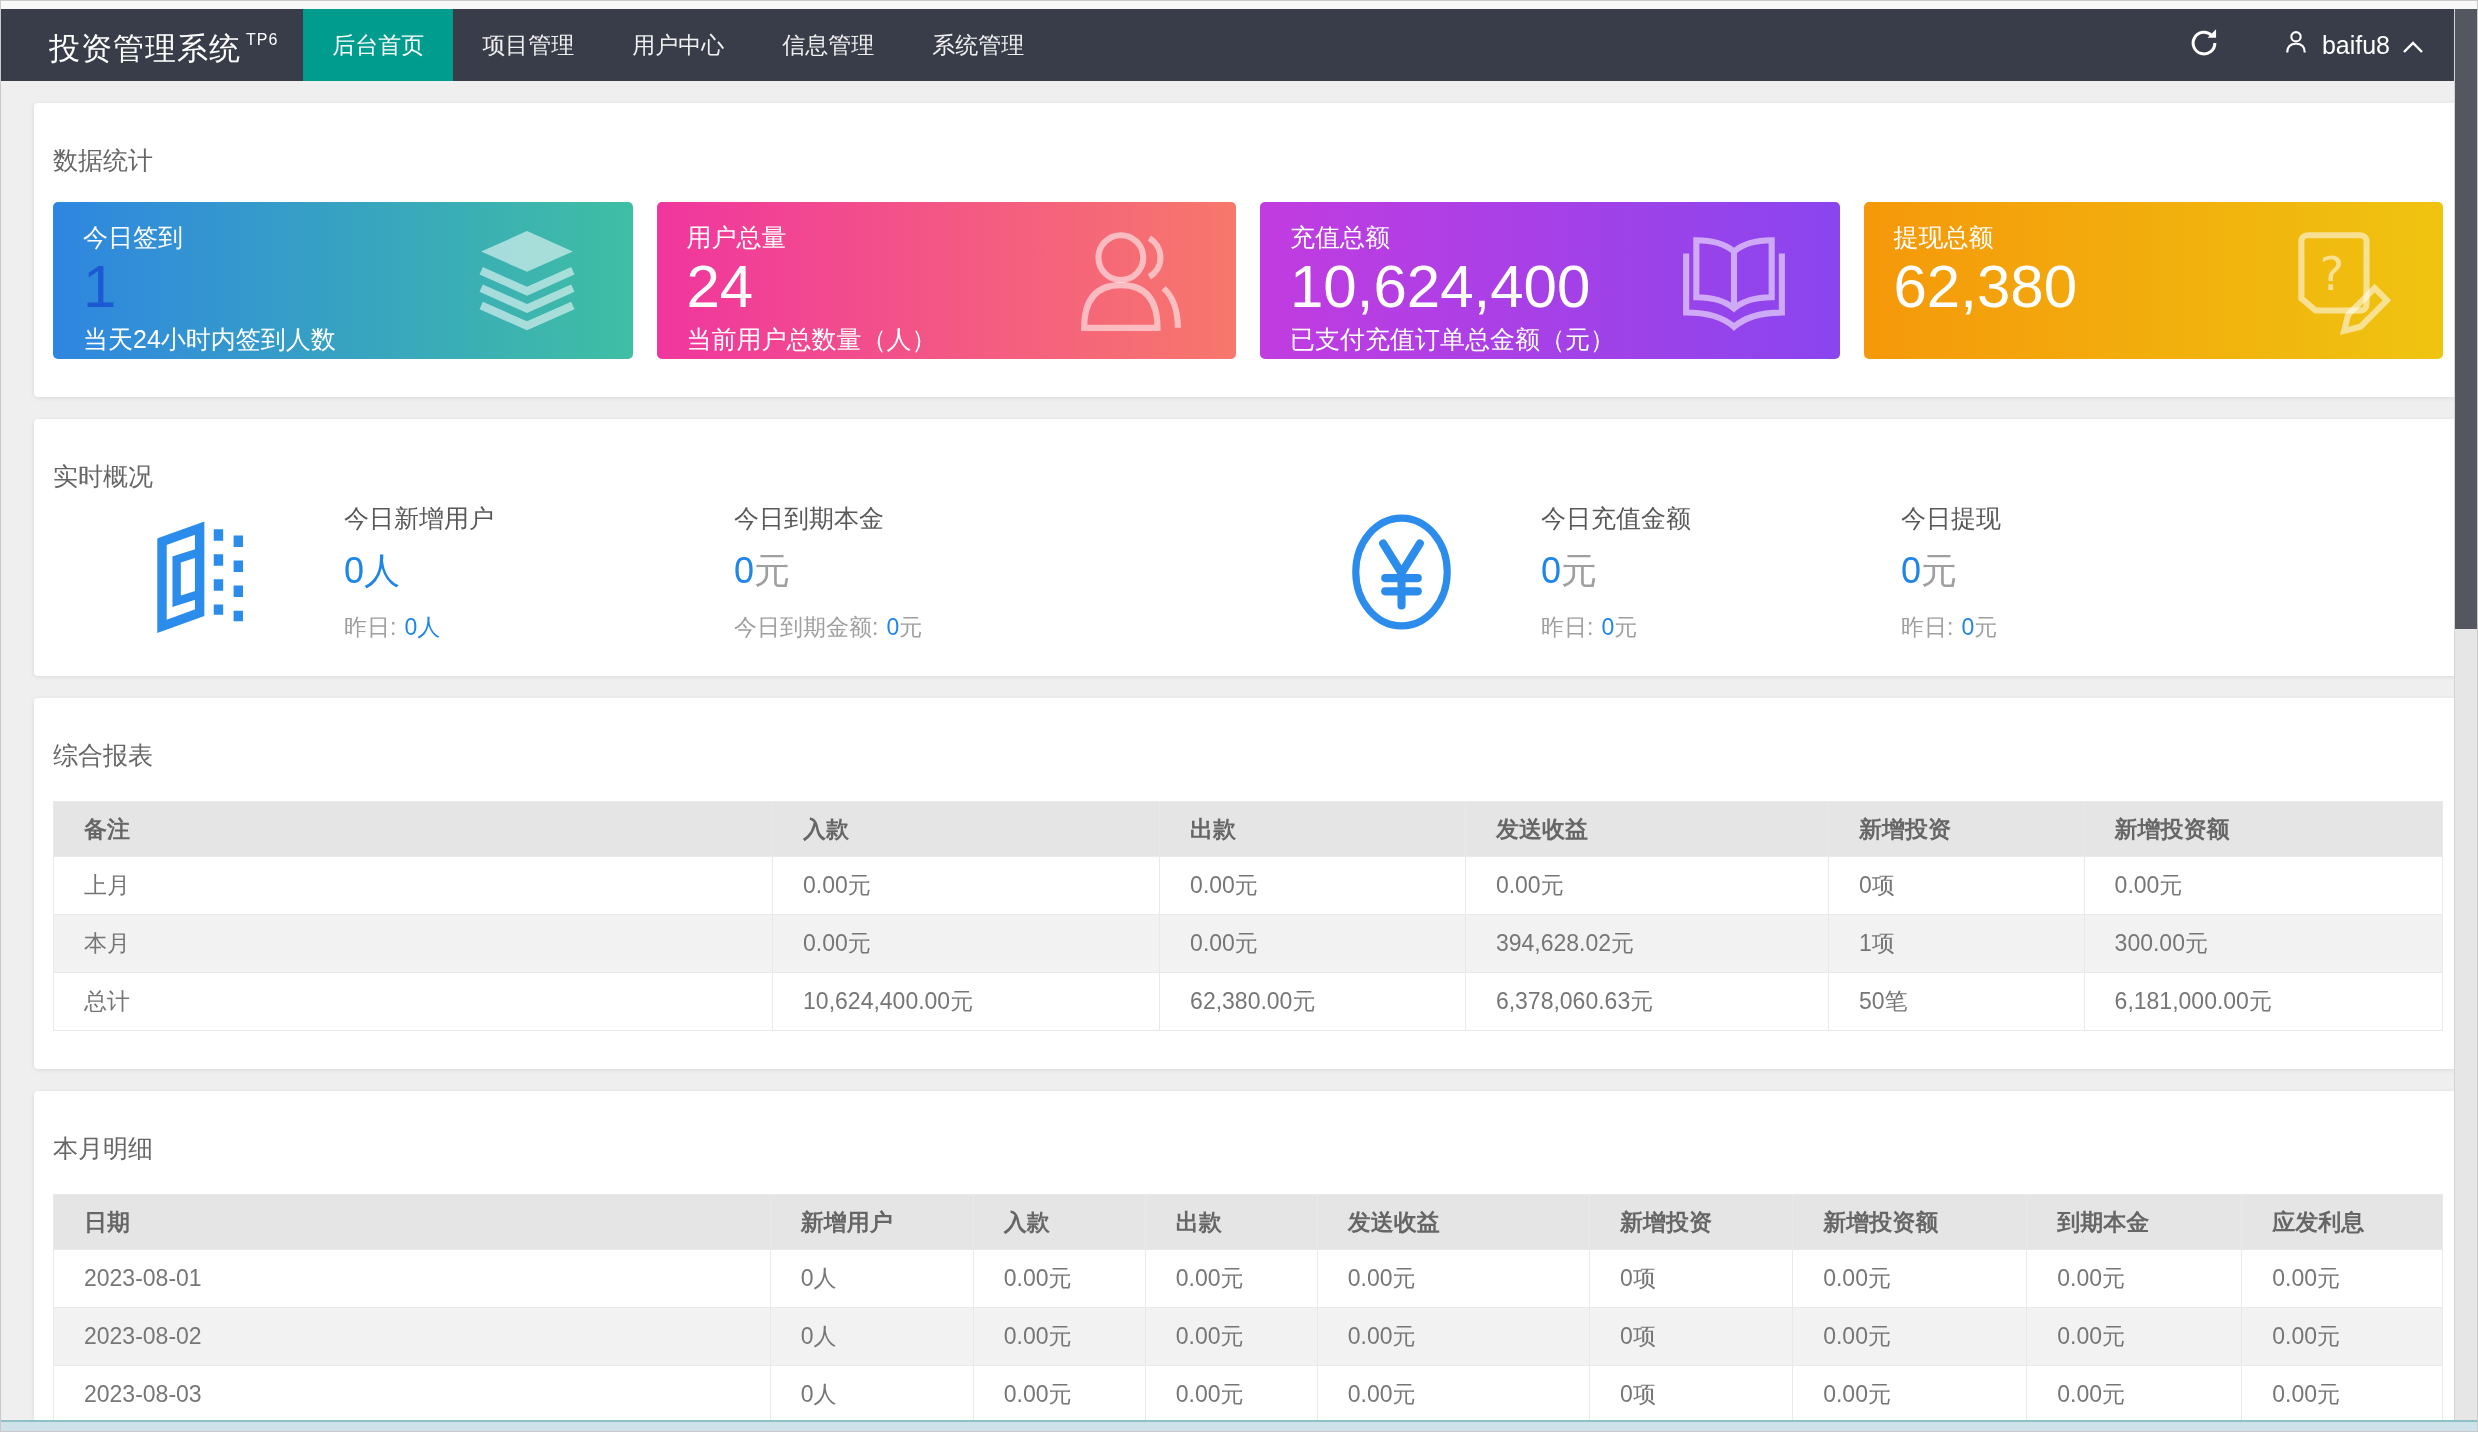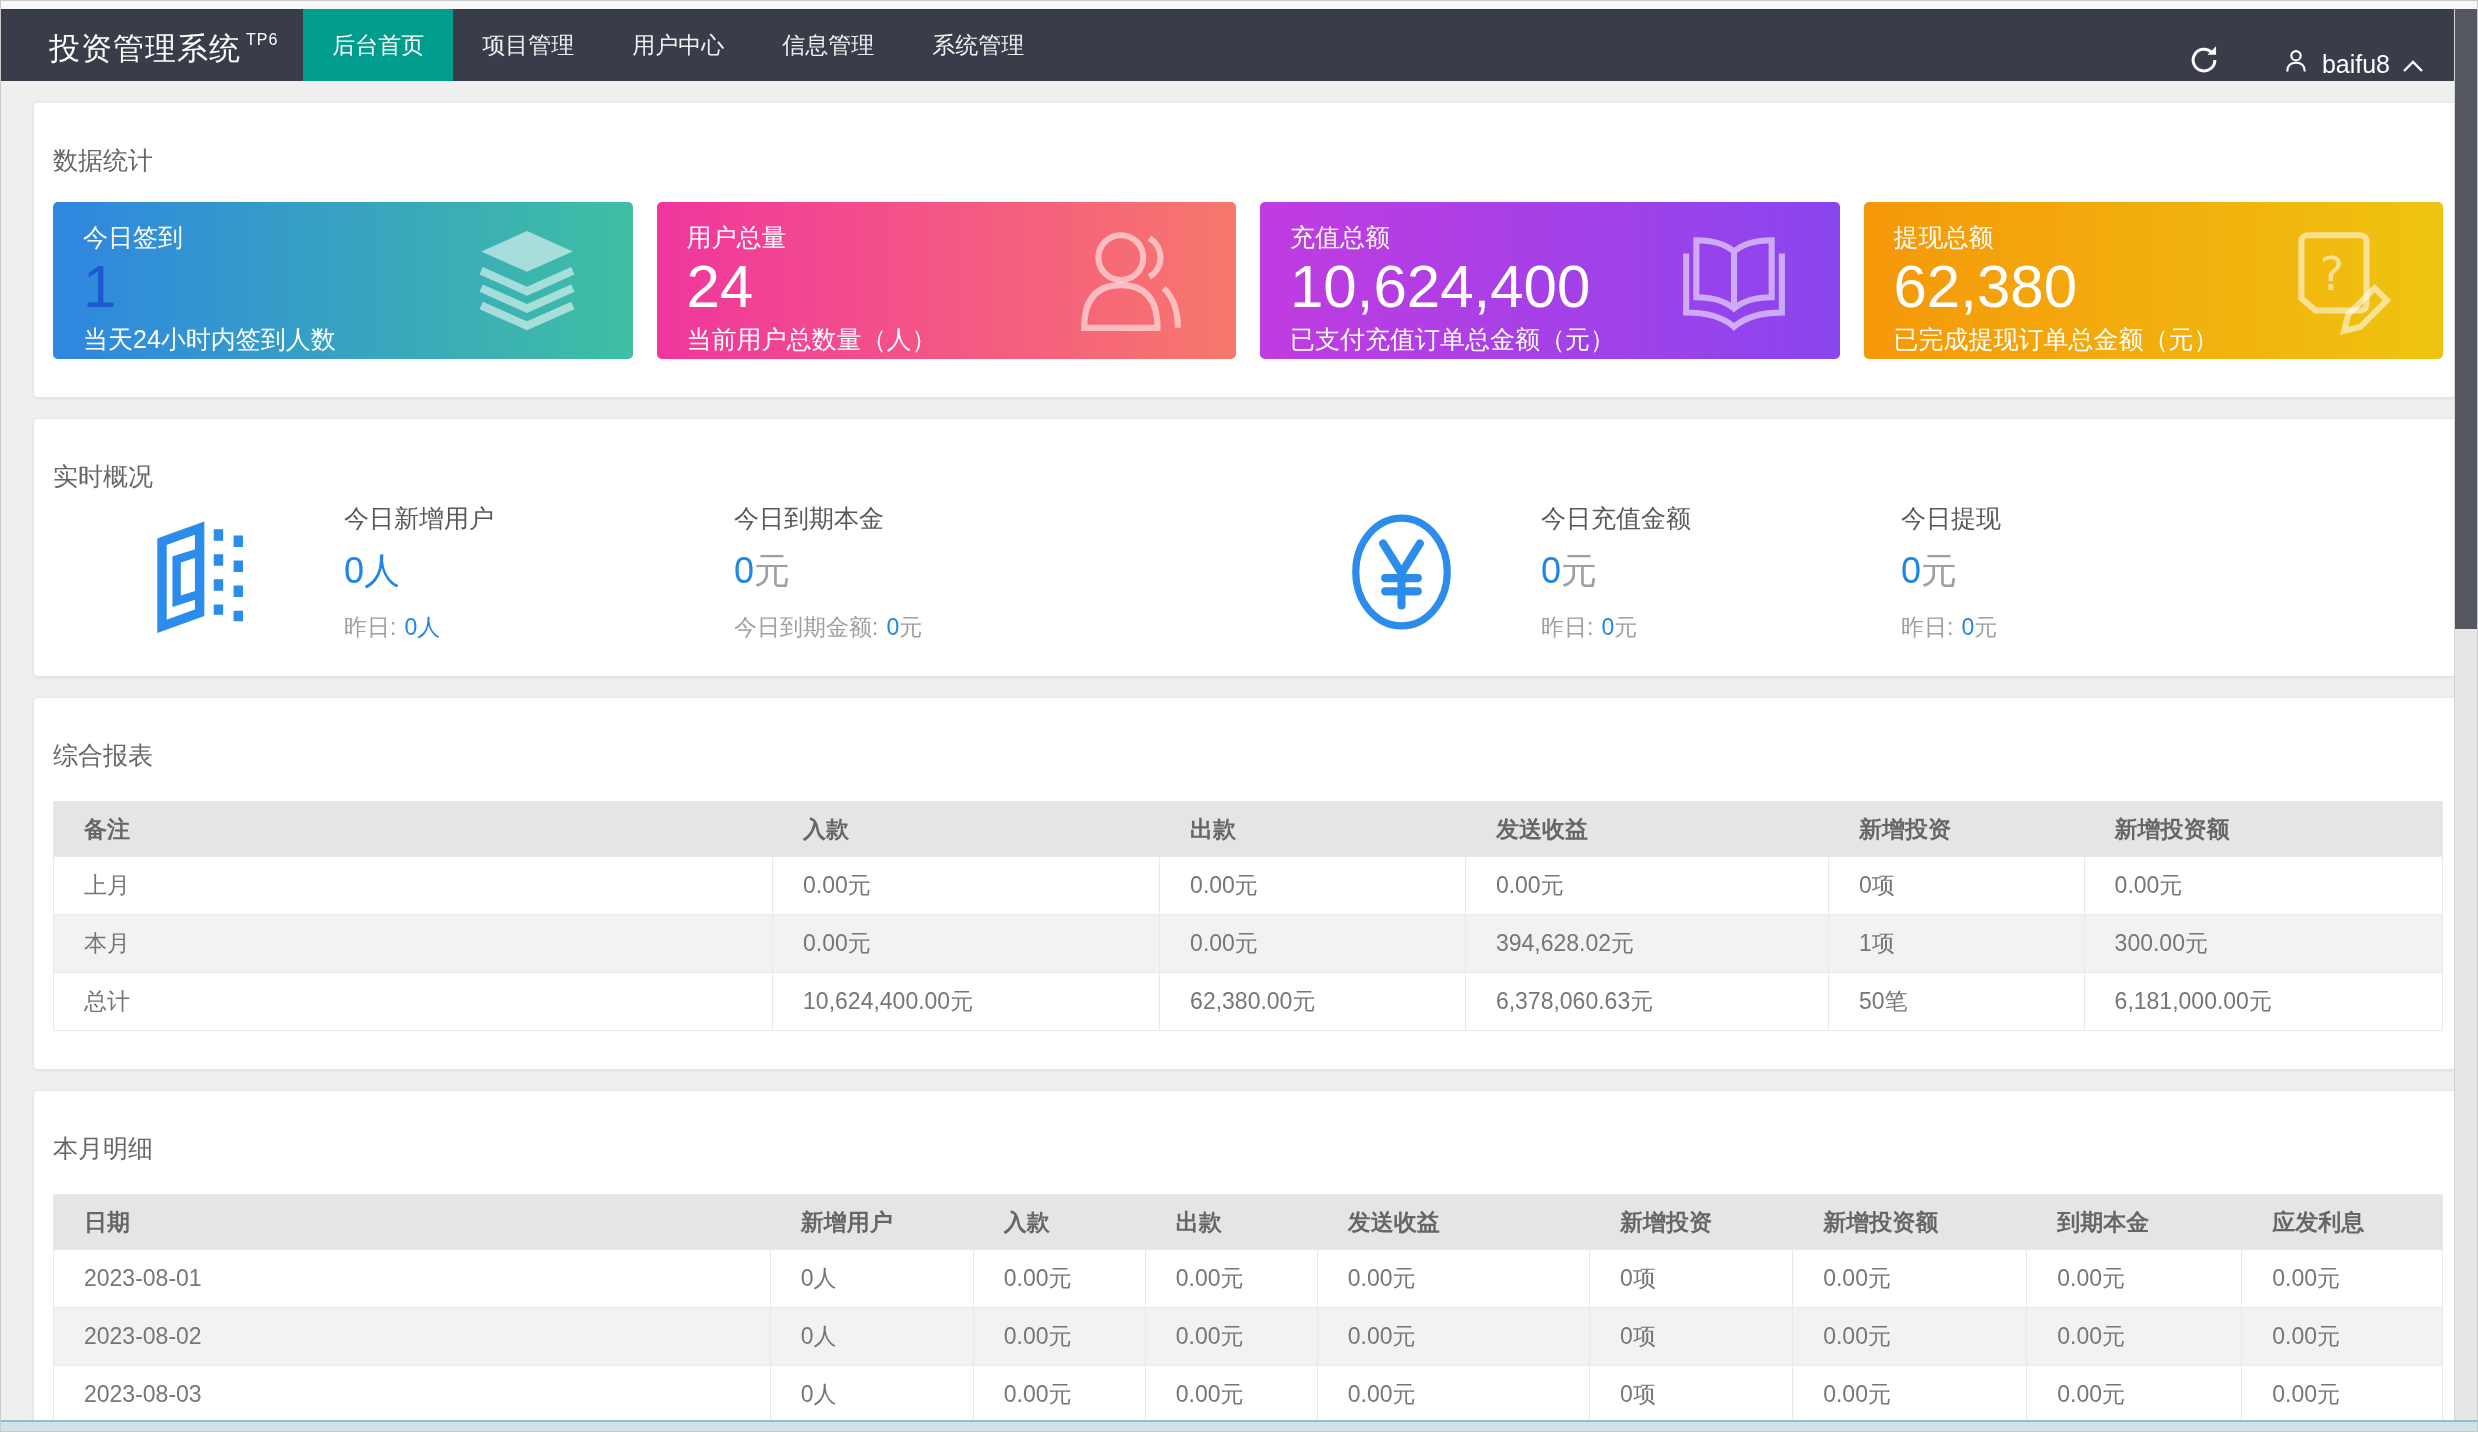--- a/index.html
+++ b/index.html
@@ -11,21 +11,21 @@
   }
   .top-strip { height:8px; background:#f8f8f8; }
 
   
   nav { height:72px; background:#393d49; display:flex; align-items:stretch; padding-left:48px; margin-right:23px; }
   .brand { display:flex; align-items:center; color:#fff; font-size:31px; letter-spacing:1px; white-space:nowrap;margin-top:8px; }
   .brand sup { font-size:16px; margin:-18px 0 0 5px; }
   .nav-tabs { display:flex; margin-left:25px; }
   .nav-tab { display:flex; align-items:center; padding:0 29px; color:#f0f0f0; font-size:23px; cursor:pointer; }
   .nav-tab.active { background:#009c8e; color:#fff; }
-  .nav-right { margin-left:auto; display:flex; align-items:flex-end; }
+  .nav-right { margin-left:auto; display:flex; align-items:center; }
   .nav-divider { width:1px; background:#4a4e5a; }
   .nav-btn { display:flex; align-items:center; justify-content:center; padding:0 26px; cursor:pointer; }
   .nav-user { display:flex; align-items:center; gap:12px; color:#fff; font-size:25px; padding:0 30px 0 34px; cursor:pointer; }
 
   
   main { padding-top:22px; }
   .panel { margin:0 15px 22px 33px; background:#fff; border-radius:4px;
            box-shadow:0 1px 5px rgba(0,0,0,.09); padding:42px 19px 38px; }
   .panel-title { font-size:25px; color:#666; line-height:31px; }
 
@@ -158,21 +158,20 @@
               <g fill="none" stroke="rgba(255,255,255,.55)" stroke-width="6">
                 <path d="M55 26 q-13-11-37-11 v56 q24 0 37 11 q13-11 37-11 v-56 q-24 0-37 11 v56"></path>
                 <path d="M8 28 v58 q31 0 47 14 q16-14 47-14 v-58"></path>
               </g>
             </svg></div>
   </div>
 
   <div class="stat-card" style="background: linear-gradient(to right, rgb(245, 152, 10), rgb(239, 196, 16));">
     <div class="card-label">提现总额</div>
     <div class="card-value">62,380</div>
-    <div class="card-desc">已完成提现订单总金额（元）</div>
     <div class="card-icon"><svg viewBox="0 0 110 110">
               <g fill="none" stroke="rgba(255,255,255,.55)" stroke-width="6">
                 <path d="M26 10 h52 a6 6 0 0 1 6 6 v62 a6 6 0 0 1 -6 6 h-44 l-14 -12 v-56 a6 6 0 0 1 6-6 z"></path>
                 <path d="M92 62 l12 12 -26 26 -16 4 4-16 z"></path>
               </g>
               <text x="50" y="64" text-anchor="middle" font-size="46" fill="rgba(255,255,255,.55)" font-family="DejaVu Sans">?</text>
             </svg></div>
   </div>
 </div>
   </section>

